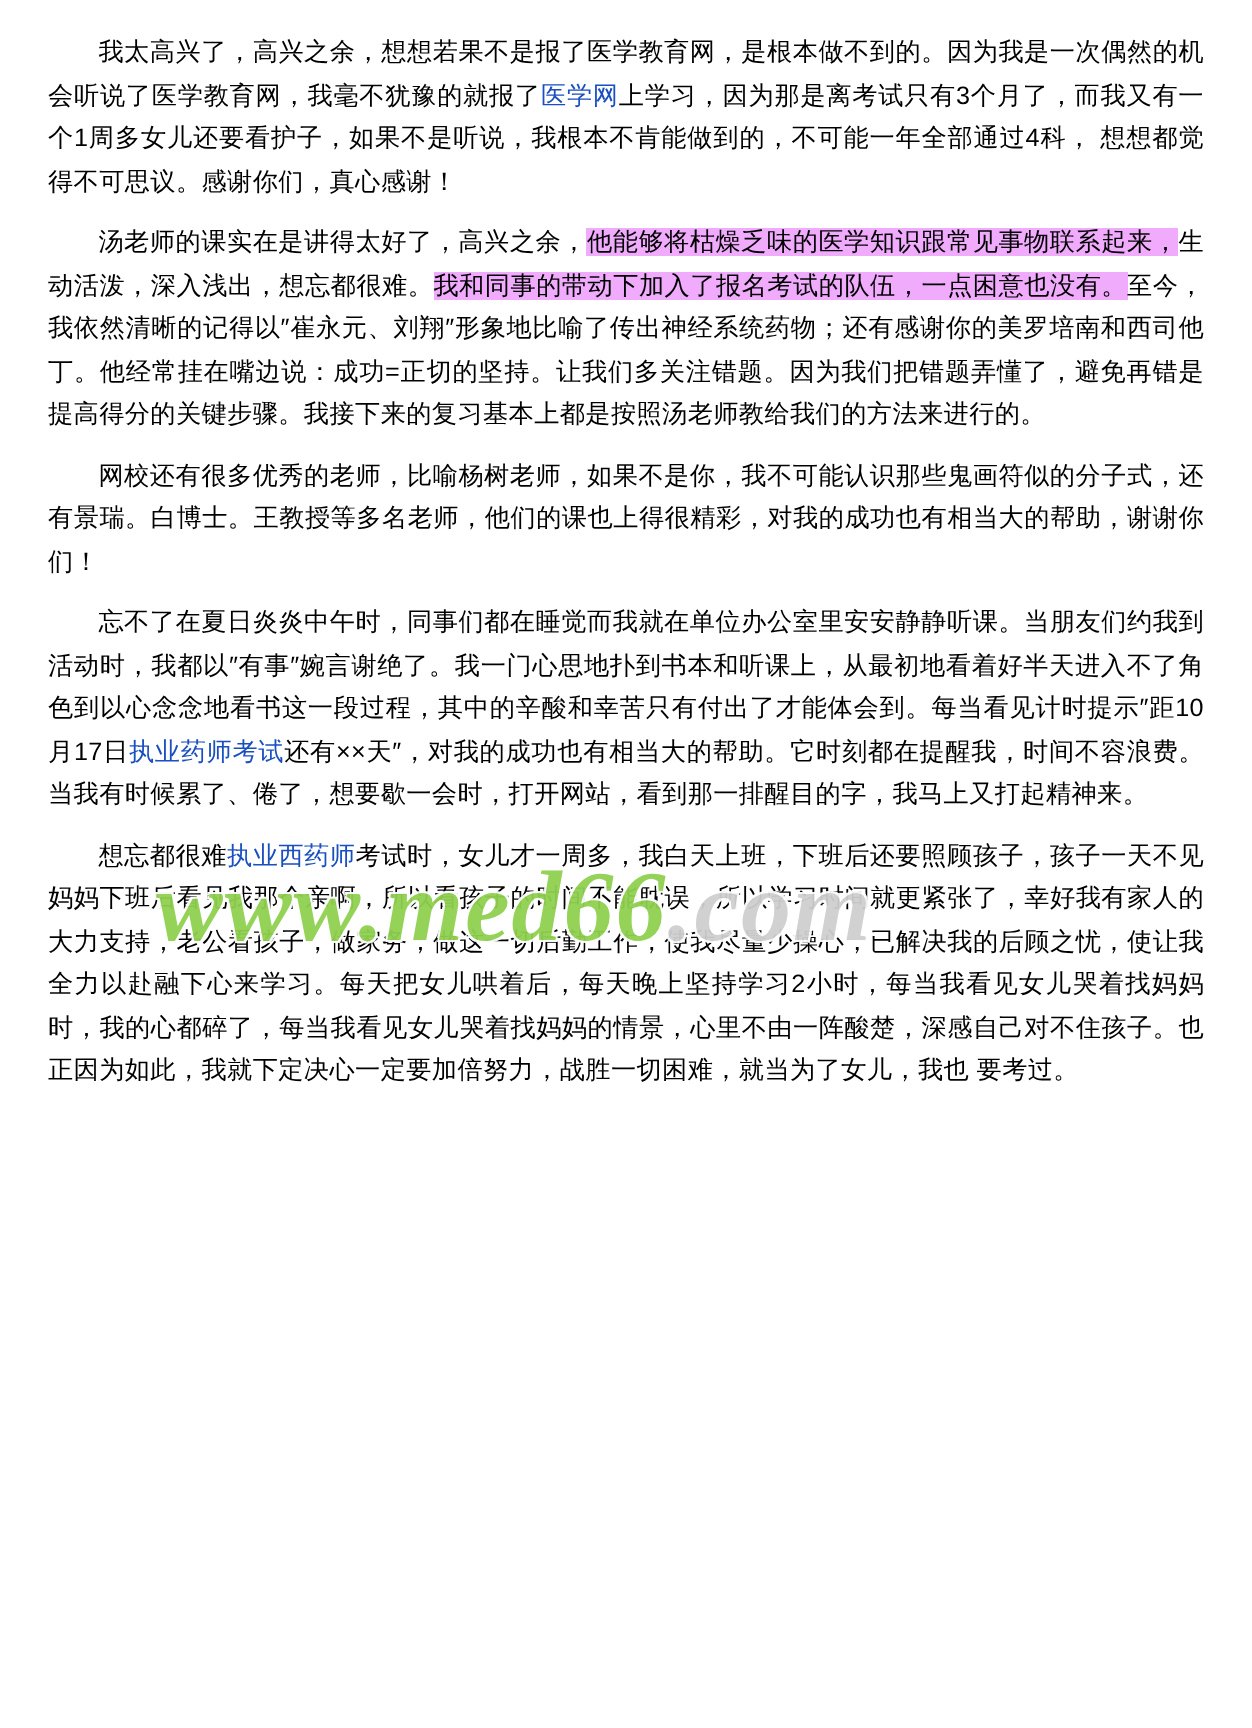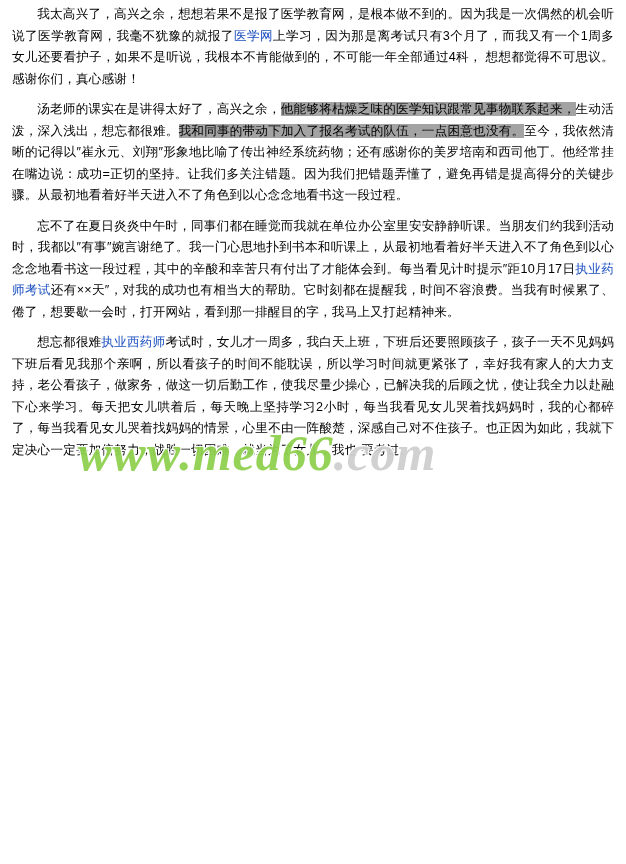--- a/index.html
+++ b/index.html
@@ -12,38 +12,38 @@
     height: 864px;
     font-family: "Liberation Sans", sans-serif;
     color: #000000;
     position: relative;
     overflow: hidden;
   }
   #doc {
     position: relative;
     width: 626px;
     height: 864px;
-    padding: 4px;
+    padding: 16px;
     box-sizing: border-box;
   }
   .para {
     font-size: 12.6px;
     line-height: 21.5px;
     text-align: justify;
     text-justify: inter-ideograph;
     margin: 0 8px 9px 8px;
     text-indent: 2em;
     letter-spacing: 0.2px;
   }
   .lnk {
     color: #1a4fbf;
     text-decoration: none;
   }
   .hl {
-    background: #a3a3a3;
+    background: #f0abfc;
   }
   .wm {
     position: absolute;
     left: 0;
     top: 0;
     width: 626px;
     height: 840px;
     pointer-events: none;
   }
   .wm-text {
@@ -76,21 +76,22 @@
       -1px 1px 0 #ffffff;
     opacity: 0.95;
   }
 </style>
 </head>
 <body>
 
 <div id="doc">
 
   <div class="para"><span>我太高兴了，高兴之余，想想若果不是报了医学教育网，是根本做不到的。因为我是一次偶然的机会听说了医学教育网，我毫不犹豫的就报了</span><a class="lnk" href="#">医学网</a><span>上学习，因为那是离考试只有3个月了，而我又有一个1周多女儿还要看护子，如果不是听说，我根本不肯能做到的，不可能一年全部通过4科， 想想都觉得不可思议。感谢你们，真心感谢！</span></div>
-  <div class="para"><span>汤老师的课实在是讲得太好了，高兴之余，</span><span class="hl">他能够将枯燥乏味的医学知识跟常见事物联系起来，</span><span>生动活泼，深入浅出，想忘都很难。</span><span class="hl">我和同事的带动下加入了报名考试的队伍，一点困意也没有。</span><span>至今，我依然清晰的记得以″崔永元、刘翔″形象地比喻了传出神经系统药物；还有感谢你的美罗培南和西司他丁。他经常挂在嘴边说：成功=正切的坚持。让我们多关注错题。因为我们把错题弄懂了，避免再错是提高得分的关键步骤。从最初地看着好半天进入不了角色到以心念念地看书这一段过程。</span></div>
+  <div class="para"><span>汤老师的课实在是讲得太好了，高兴之余，</span><span class="hl">他能够将枯燥乏味的医学知识跟常见事物联系起来，</span><span>生动活泼，深入浅出，想忘都很难。</span><span class="hl">我和同事的带动下加入了报名考试的队伍，一点困意也没有。</span><span>至今，我依然清晰的记得以″崔永元、刘翔″形象地比喻了传出神经系统药物；还有感谢你的美罗培南和西司他丁。他经常挂在嘴边说：成功=正切的坚持。让我们多关注错题。因为我们把错题弄懂了，避免再错是提高得分的关键步骤。我接下来的复习基本上都是按照汤老师教给我们的方法来进行的。</span></div>
+  <div class="para"><span>网校还有很多优秀的老师，比喻杨树老师，如果不是你，我不可能认识那些鬼画符似的分子式，还有景瑞。白博士。王教授等多名老师，他们的课也上得很精彩，对我的成功也有相当大的帮助，谢谢你们！</span></div>
   <div class="para"><span>忘不了在夏日炎炎中午时，同事们都在睡觉而我就在单位办公室里安安静静听课。当朋友们约我到活动时，我都以″有事″婉言谢绝了。我一门心思地扑到书本和听课上，从最初地看着好半天进入不了角色到以心念念地看书这一段过程，其中的辛酸和幸苦只有付出了才能体会到。每当看见计时提示″距10月17日</span><a class="lnk" href="#">执业药师考试</a><span>还有××天″，对我的成功也有相当大的帮助。它时刻都在提醒我，时间不容浪费。当我有时候累了、倦了，想要歇一会时，打开网站，看到那一排醒目的字，我马上又打起精神来。</span></div>
   <div class="para"><span>想忘都很难</span><a class="lnk" href="#">执业西药师</a><span>考试时，女儿才一周多，我白天上班，下班后还要照顾孩子，孩子一天不见妈妈下班后看见我那个亲啊，所以看孩子的时间不能耽误，所以学习时间就更紧张了，幸好我有家人的大力支持，老公看孩子，做家务，做这一切后勤工作，使我尽量少操心，已解决我的后顾之忧，使让我全力以赴融下心来学习。每天把女儿哄着后，每天晚上坚持学习2小时，每当我看见女儿哭着找妈妈时，我的心都碎了，每当我看见女儿哭着找妈妈的情景，心里不由一阵酸楚，深感自己对不住孩子。也正因为如此，我就下定决心一定要加倍努力，战胜一切困难，就当为了女儿，我也 要考过。</span></div>
 
   <div class="wm">
     <div class="wm-text">
       <span class="wm-a">www.</span><span class="wm-a">med66</span><span class="wm-b">.com</span>
     </div>
   </div>
 
 </div>

